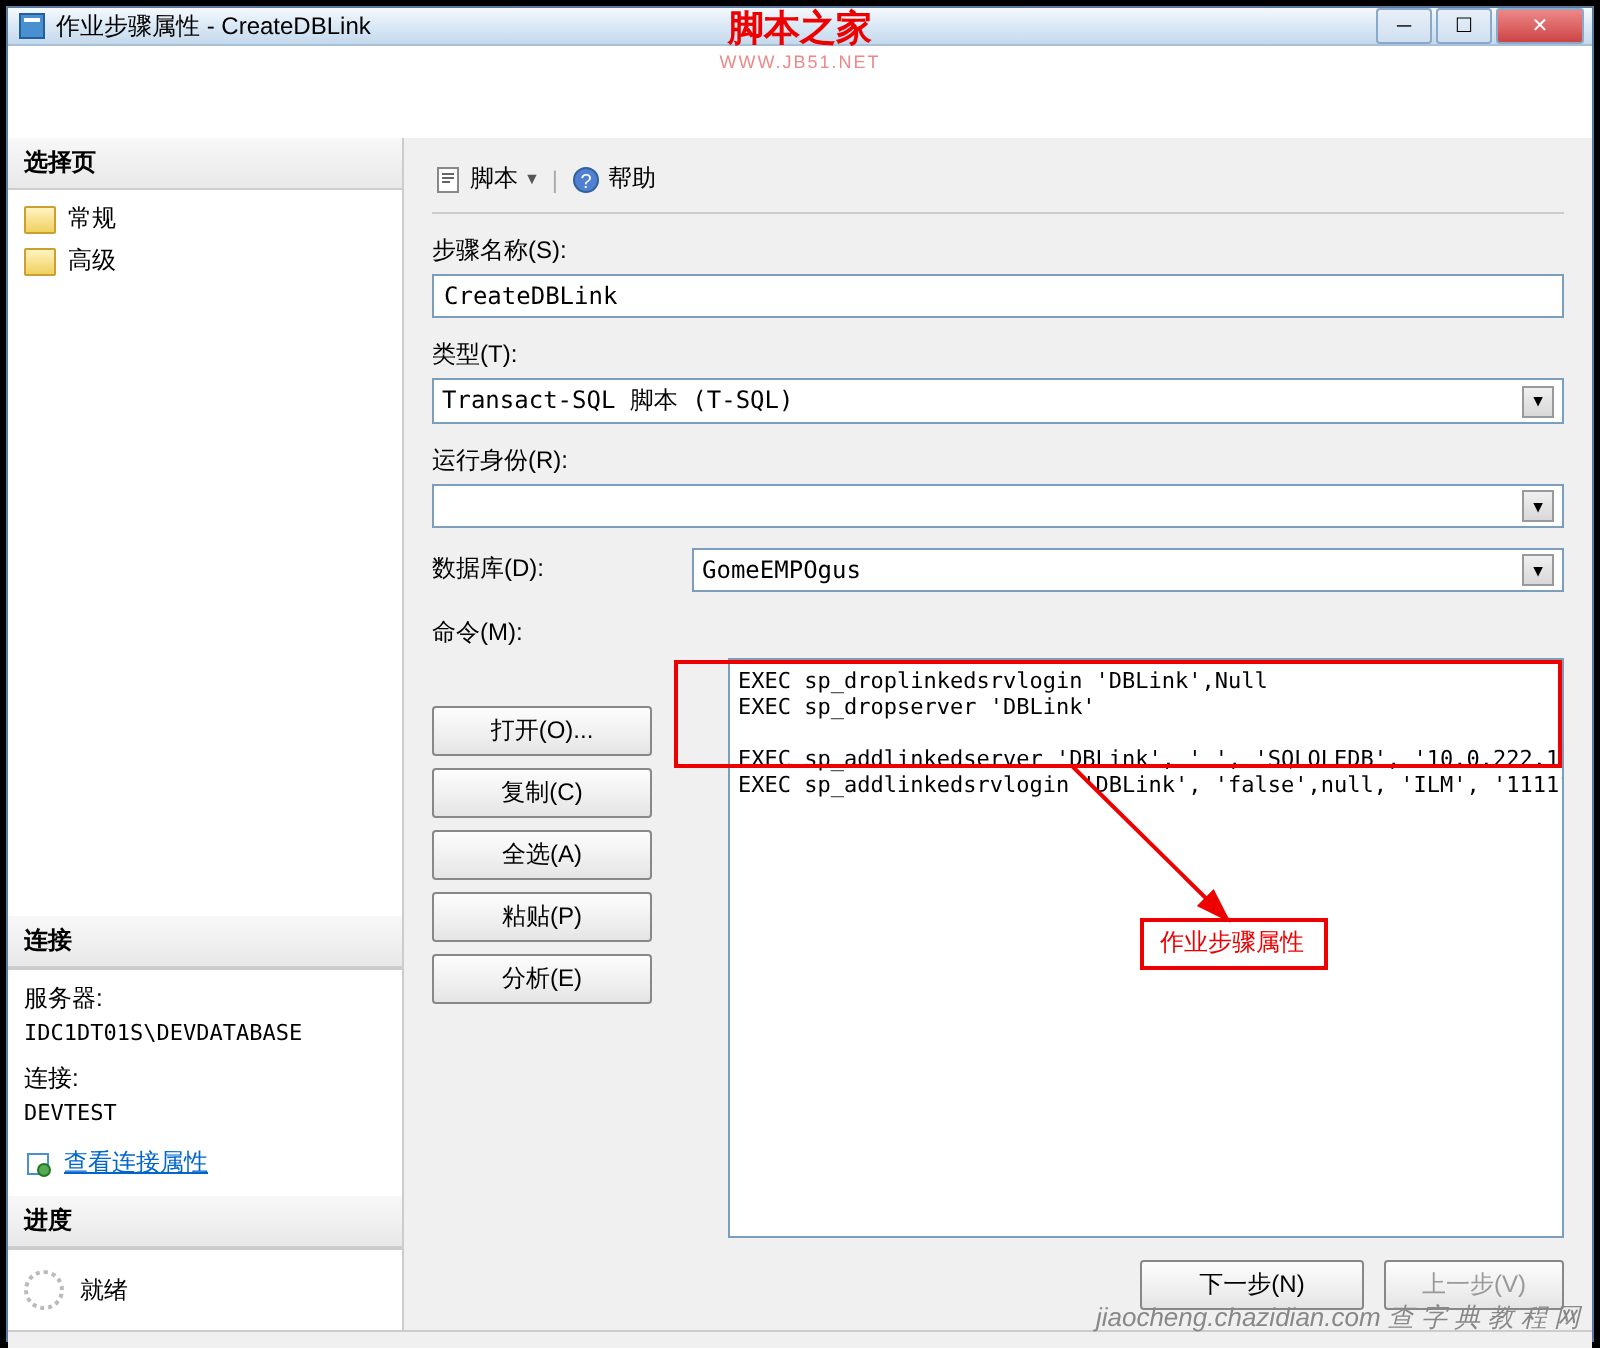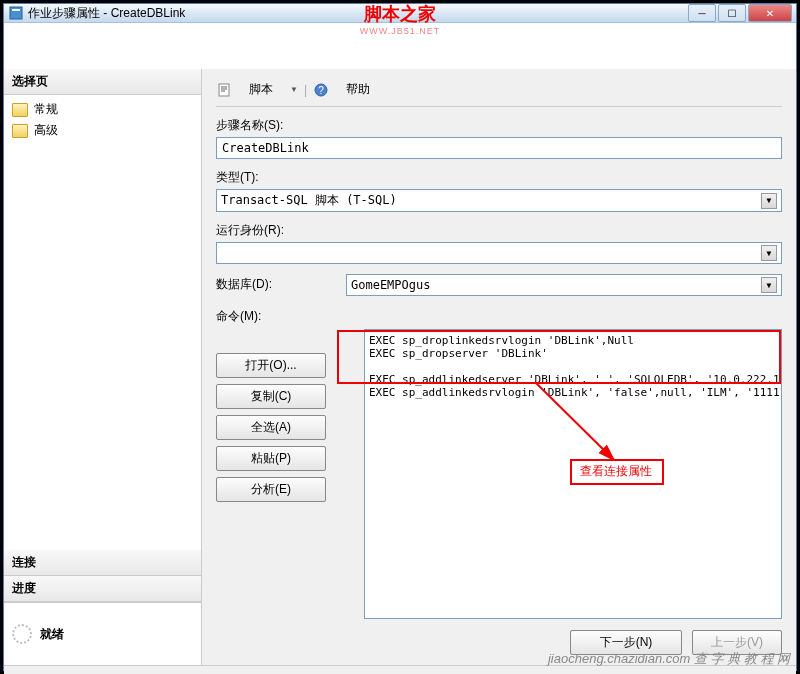--- a/index.html
+++ b/index.html
@@ -15,26 +15,26 @@
 .body-area { flex: 1; display: flex; background: #f0f0f0; margin-top: 46px; }
 .left-panel { width: 198px; background: #fff; border-right: 1px solid #ccc; display: flex; flex-direction: column; }
 .panel-header { background: linear-gradient(to bottom, #f8f8f8, #e8e8e8); border-bottom: 1px solid #ccc; padding: 4px 8px; font-weight: bold; font-size: 12px; }
 .tree-area { flex: 1; padding: 4px; }
 .tree-item { display: flex; align-items: center; padding: 2px 4px; gap: 4px; cursor: pointer; }
 .tree-icon { width: 16px; height: 14px; background: linear-gradient(to bottom, #fff3c0, #f0d060); border: 1px solid #cca030; border-radius: 1px; margin-right:2px; position:relative;}
 .conn-section { border-top: 1px solid #ccc; padding: 6px 8px; }
 .conn-label { margin-bottom: 2px; }
 .conn-val { font-family: monospace; font-size: 11px; margin-bottom: 8px; }
 .link { color: #0066cc; text-decoration: underline; cursor: pointer; }
-.progress-section { border-top: 1px solid #ccc; padding: 17px 8px; font-weight: bold; }
+.progress-section { border-top: 1px solid #ccc; padding: 6px 8px; }
 .progress-row { display: flex; align-items: center; gap: 8px; padding: 4px 0; }
 .spinner { width: 20px; height: 20px; border: 2px dotted #bbb; border-radius: 50%; }
 .right-panel { flex: 1; display: flex; flex-direction: column; padding: 8px 14px; background: #f0f0f0; }
 .toolbar { display: flex; align-items: center; gap: 6px; padding: 4px 0 8px 0; border-bottom: 1px solid #ccc; margin-bottom: 10px; }
-.tb-item { display: flex; align-items: center; gap: 17px; cursor: pointer; }
+.tb-item { display: flex; align-items: center; gap: 3px; cursor: pointer; }
 .tb-sep { color: #aaa; }
 .tb-drop { font-size: 8px; color: #555; }
 .form-row { margin-bottom: 10px; }
 .form-label { display: block; margin-bottom: 3px; font-size: 12px; }
 .text-input { width: 100%; border: 1px solid #7b9ebd; background: #fff; padding: 3px 5px; font-family: monospace; font-size: 12px; }
 .combo { width: 100%; border: 1px solid #7b9ebd; background: #fff; padding: 2px 4px; font-family: monospace; font-size: 12px; display: flex; align-items: center; justify-content: space-between; cursor: pointer; }
 .combo-btn { width: 16px; height: 16px; background: linear-gradient(to bottom, #f0f0f0, #d8d8d8); border: 1px solid #999; display: flex; align-items: center; justify-content: center; font-size: 8px; }
 .two-col { display: flex; align-items: flex-start; gap: 20px; }
 .col-label { width: 110px; padding-top: 2px; }
 .col-field { flex: 1; }
@@ -90,20 +90,35 @@
         <div class="tree-item">
             <span class="tree-icon"></span>
             <span>常规</span>
           </div>
         <div class="tree-item">
             <span class="tree-icon"></span>
             <span>高级</span>
           </div>
       </div>
       <div class="panel-header">连接</div>
+      <div class="conn-section">
+        <div class="conn-label">服务器:</div>
+        <div class="conn-val">IDC1DT01S\DEVDATABASE</div>
+        <div class="conn-label">连接:</div>
+        <div class="conn-val">DEVTEST</div>
+        <div class="tree-item" style="padding-left:0;">
+            <span class="script-icn">
+              <svg width="14" height="14">
+                <rect x="1" y="2" width="10" height="10" fill="#fff" stroke="#4a90d0"></rect>
+                <circle cx="9" cy="10" r="3" fill="#5a5" stroke="#272"></circle>
+              </svg>
+            </span>
+            <span class="link">查看连接属性</span>
+          </div>
+      </div>
       <div class="panel-header">进度</div>
       <div class="progress-section">
         <div class="progress-row">
             <div class="spinner"></div>
             <span>就绪</span>
           </div>
       </div>
     </div>
 
     <div class="right-panel">
@@ -182,21 +197,21 @@
           <div class="red-box red-code"></div>
           <svg class="arrow-svg" width="120" height="110">
             <defs>
                 <marker id="ah" markerWidth="10" markerHeight="10" refX="8" refY="3" orient="auto">
                   <path d="M0,0 L0,6 L9,3 z" fill="#e00"></path>
                 </marker>
               </defs>
             <line x1="10" y1="18" x2="88" y2="95" stroke="#e00" stroke-width="2" marker-end="url(#ah)"></line>
           </svg>
           <div class="red-box red-callout"></div>
-          <div class="callout-text">查看连接属性</div>
+          <div class="callout-text">作业步骤属性</div>
         </div>
       </div>
 
       <div class="bottom-bar">
         <button class="btn" style="width:112px;">下一步(N)</button>
         <button class="btn disabled" style="width:90px;">上一步(V)</button>
       </div>
     </div>
   </div>
 

